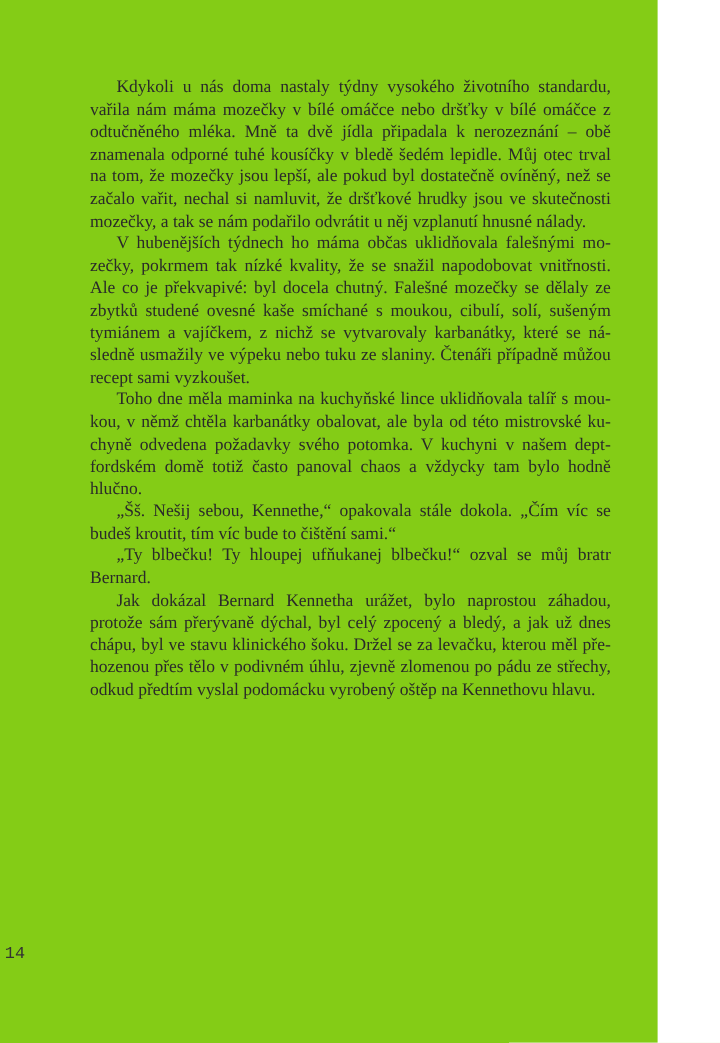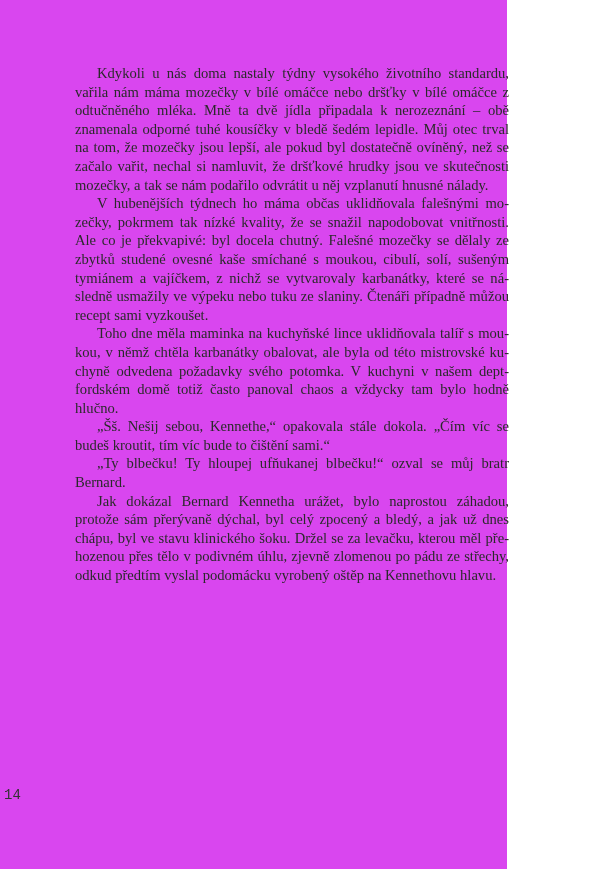--- a/index.html
+++ b/index.html
@@ -9,23 +9,23 @@
     }
     body {
       width: 600px;
       height: 869px;
       position: relative;
       overflow: hidden;
     }
     .page {
       position: absolute;
       left: 0; top: 0;
-      width: 507px;
+      width: 548px;
       height: 869px;
-      background: #d946ef;
+      background: #84cc16;
     }
     .text-block {
       position: absolute;
       left: 75px;
       top: 64px;
       width: 434px;
       font-family: "Liberation Serif", "DejaVu Serif", serif;
       font-size: 14.6px;
       line-height: 18.6px;
       color: #2a2a2a;

